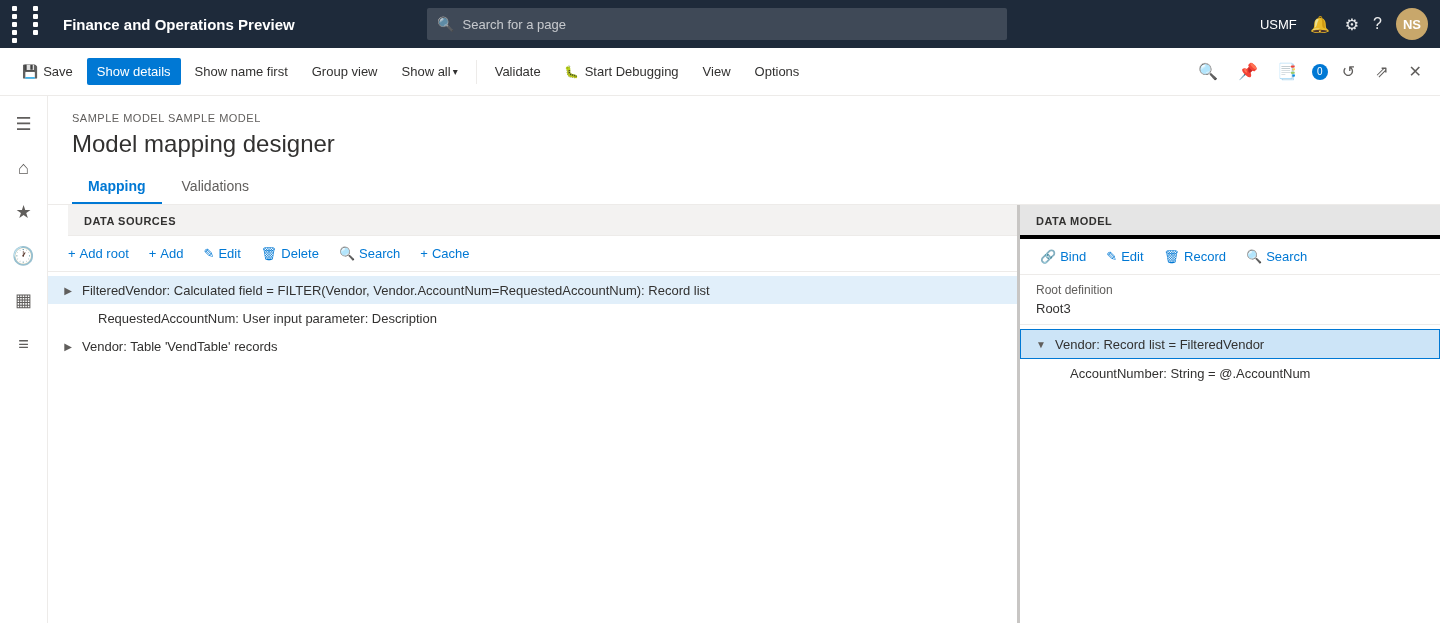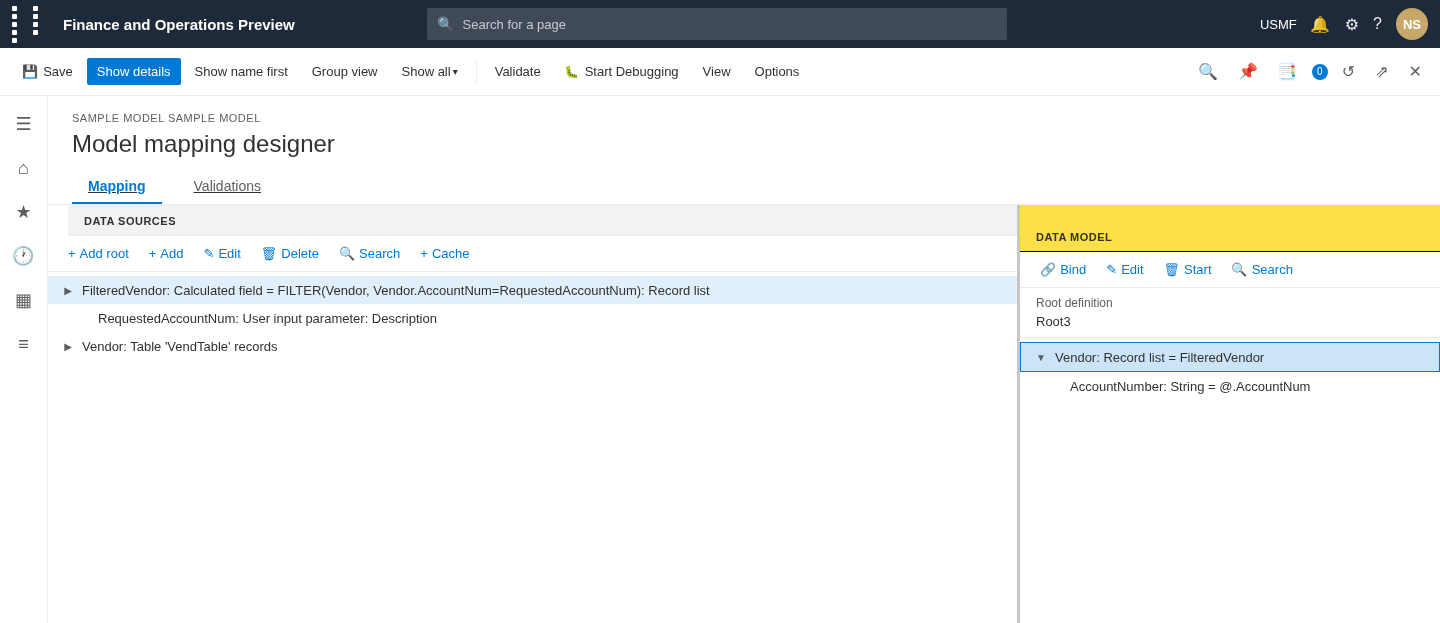--- a/index.html
+++ b/index.html
@@ -149,22 +149,21 @@
       margin-bottom: 6px;
     }
     .page-title {
       font-size: 24px;
       font-weight: 400;
       color: #323130;
       margin-bottom: 12px;
     }
     .page-tabs {
       display: flex;
-      gap: 16px;
-      text-decoration: underline;
+      gap: 4px;
     }
     .page-tab {
       padding: 8px 16px;
       cursor: pointer;
       font-size: 14px;
       color: #605e5c;
       border-bottom: 2px solid transparent;
     }
     .page-tab.active {
       color: #0078d4;
@@ -239,27 +238,27 @@
 
     
     .data-model-panel {
       width: 420px;
       display: flex;
       flex-direction: column;
       background: #fff;
       overflow: hidden;
     }
     .dm-header {
-      padding: 26px 16px 8px;
+      padding: 10px 16px 8px;
       font-size: 11px;
       font-weight: 700;
       color: #323130;
       letter-spacing: 0.5px;
-      background: #fde047;
-      border-bottom: 1px solid #000000;
+      background: #e5e5e5;
+      border-bottom: 4px solid #000000;
     }
     .dm-toolbar {
       display: flex;
       align-items: center;
       padding: 6px 12px;
       border-bottom: 1px solid #edebe9;
       gap: 4px;
     }
     .dm-root-def {
       padding: 8px 16px;
@@ -454,21 +453,21 @@
           <button class="panel-btn">
             <span>🔗</span>
             <span>Bind</span>
           </button>
           <button class="panel-btn">
             <span>✎</span>
             <span>Edit</span>
           </button>
           <button class="panel-btn">
             <span>🗑</span>
-            <span>Start</span>
+            <span>Record</span>
           </button>
           <button class="panel-btn">
             <span>🔍</span>
             <span>Search</span>
           </button>
         </div>
         <div class="dm-root-def">
           <div class="dm-root-label">Root definition</div>
           <div class="dm-root-value">Root3</div>
         </div>

